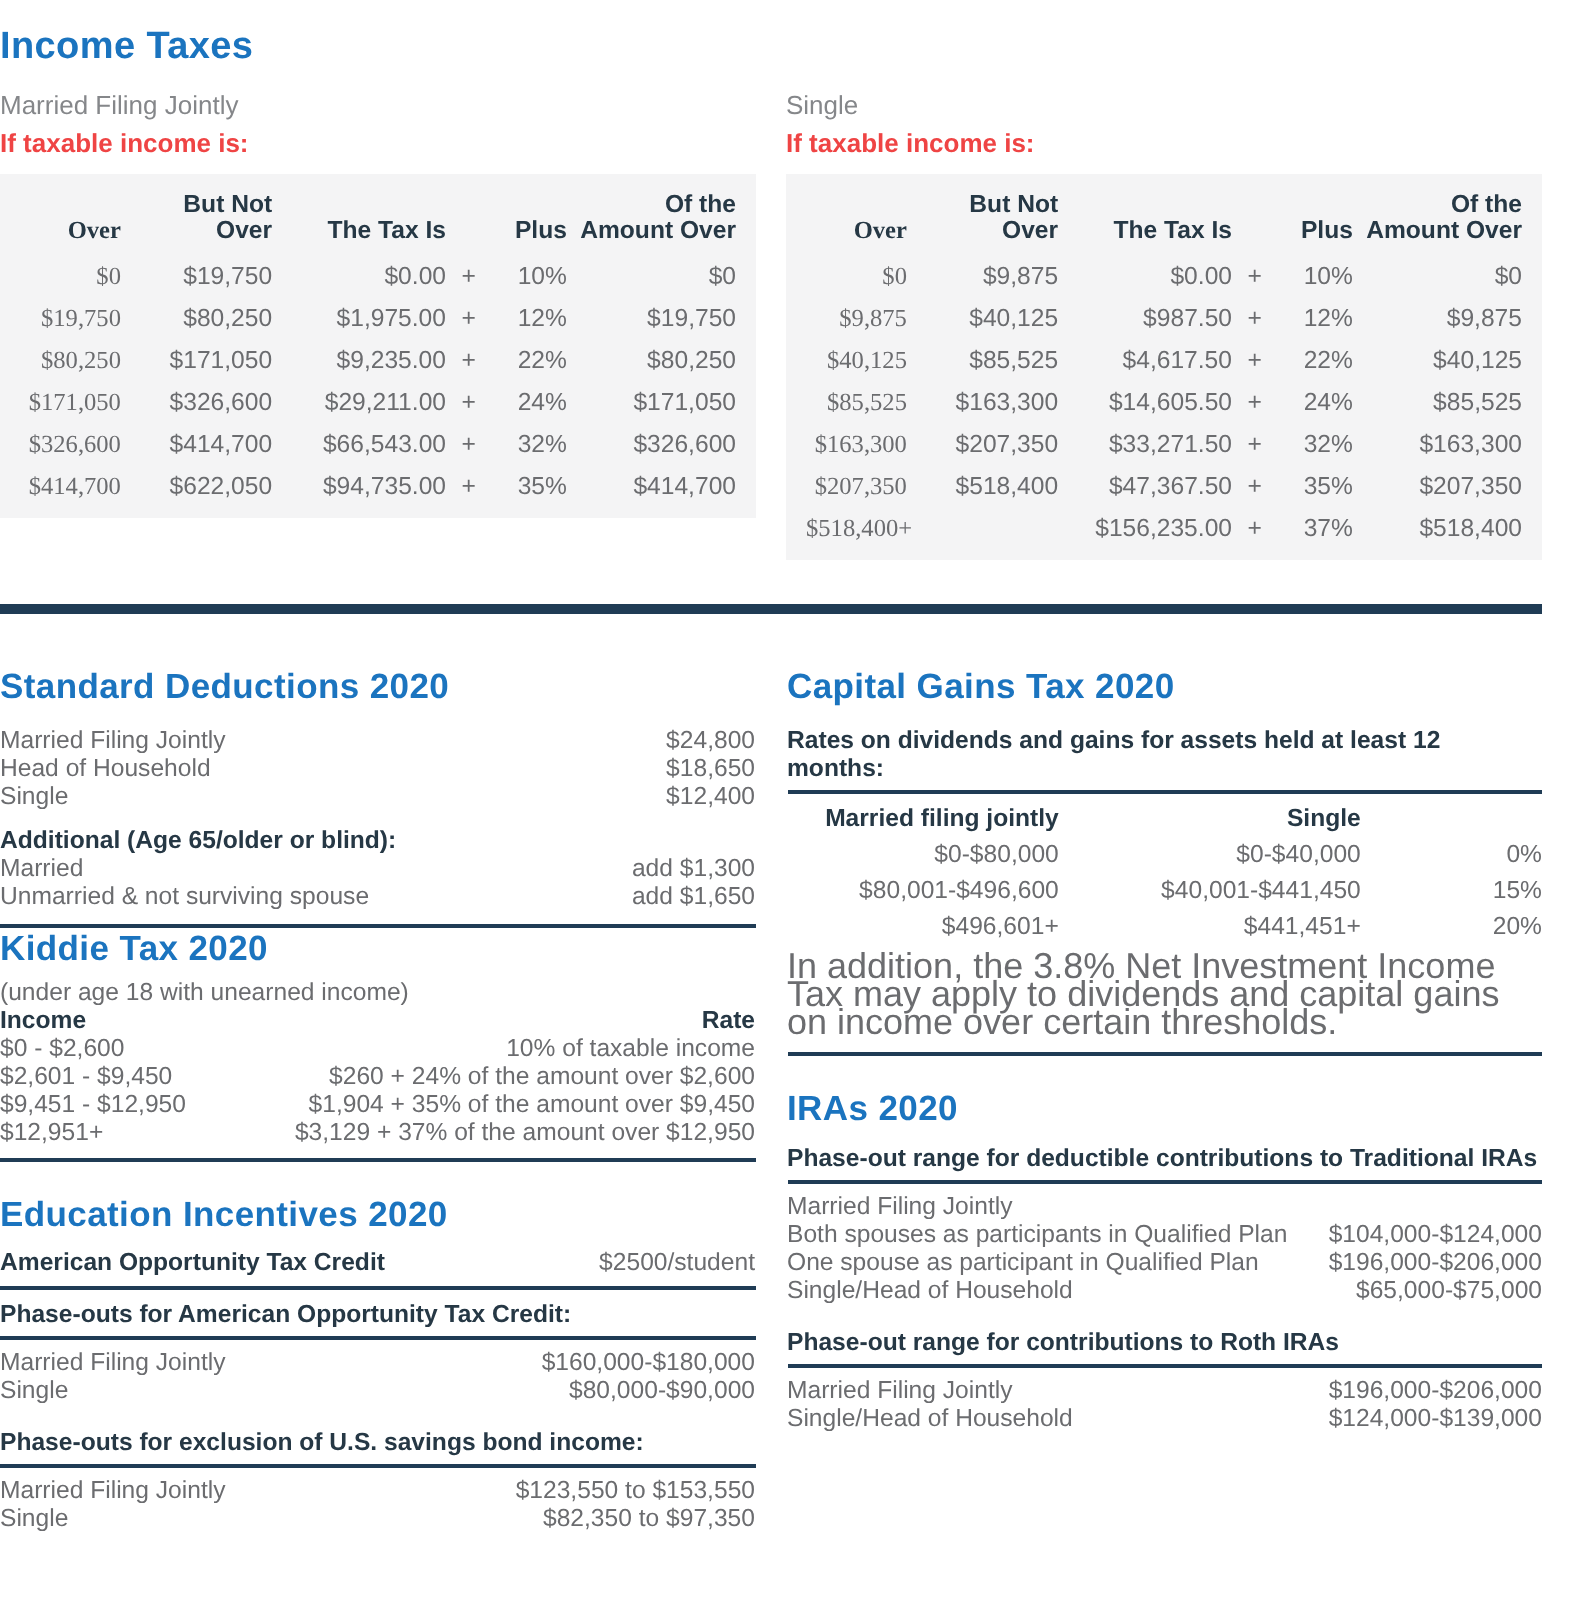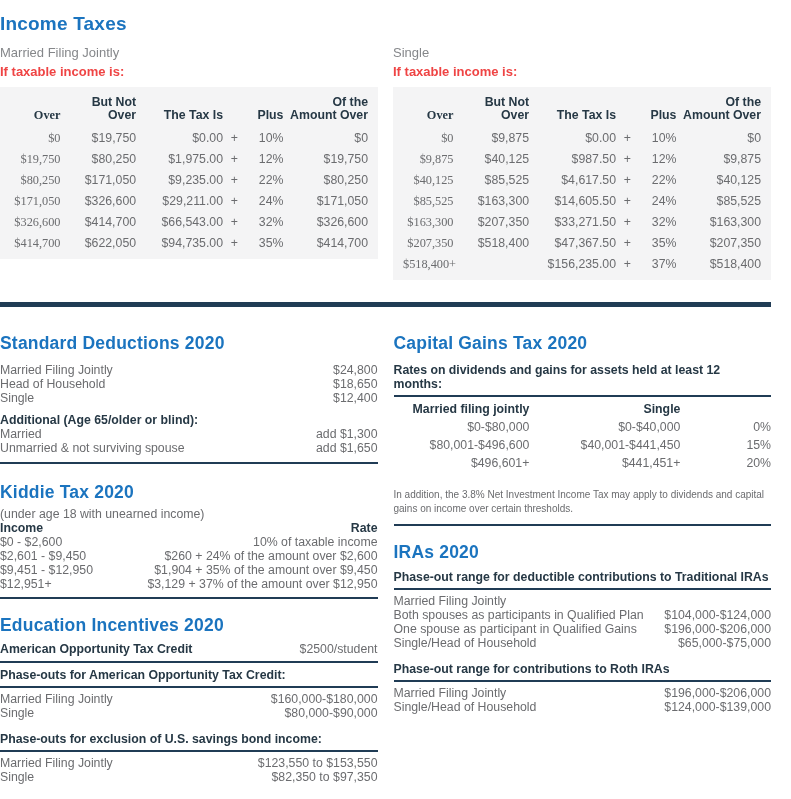--- a/index.html
+++ b/index.html
@@ -28,39 +28,39 @@
   .bracket td.plus, .bracket th.plus { text-align: center; }
   .bracket tbody tr:first-child td { padding-top: 5px; }
   .bracket tbody tr:last-child td { padding-bottom: 9px; }
 
   .divider { height: 5px; background: #203c55; margin-top: 22px; }
 
   .bottom { display: flex; gap: 16px; }
   .bottom > .bcol { flex: 1; min-width: 0; }
 
   .h2-first { margin-top: 26px; margin-bottom: 10px; }
-  .h2-mid   { margin-top: 18px; margin-bottom: 5px; }
+  .h2-mid   { margin-bottom: 5px; }
   .h2-edu   { margin-top: 16px; margin-bottom: 7px; }
   .h2-ira   { margin-top: 16px; margin-bottom: 8px; }
 
   .kv { display: flex; justify-content: space-between; align-items: baseline;
         color: #6b6c6f; font-size: 12.3px; line-height: 14px; }
   .kv .v { text-align: right; white-space: nowrap; padding-left: 8px; }
   .kv.bold, .kv.bold .v { color: #263845; font-weight: 700; }
   .kv .k.bold { color: #263845; font-weight: 700; }
   .subhead { color: #263845; font-weight: 700; font-size: 12.3px; line-height: 14px; }
   .rule { border-top: 2px solid #203c55; height: 0; }
 
   .mt4 { margin-top: 4px; } .mt5 { margin-top: 5px; } .mt6 { margin-top: 6px; }
   .mt7 { margin-top: 7px; } .mt8 { margin-top: 8px; } .mt12 { margin-top: 12px; }
 
   table.cg { width: 100%; border-collapse: collapse; table-layout: fixed; font-size: 12.3px; margin-top: 3px; }
   .cg th { color: #263845; font-weight: 700; text-align: right; padding: 2px 0; line-height: 14px; }
   .cg td { color: #6b6c6f; text-align: right; padding: 2px 0; line-height: 14px; }
-  .note { color: #6b6c6f; font-size: 10px; line-height: 14px; margin-top: 16px; }
+  .note { color: #6b6c6f; font-size: 18px; line-height: 14px; margin-top: 4px; }
 </style>
 </head>
 <body>
 
 <div class="page">
 
   <h1>Income Taxes</h1>
 
   <div class="two-col">
 
@@ -360,21 +360,21 @@
         <div class="rule mt4"></div>
         <div class="kv mt4">
           <span class="k">Married Filing Jointly</span>
           <span class="v"></span>
         </div>
         <div class="kv">
           <span class="k">Both spouses as participants in Qualified Plan</span>
           <span class="v">$104,000-$124,000</span>
         </div>
         <div class="kv">
-          <span class="k">One spouse as participant in Qualified Gains</span>
+          <span class="k">One spouse as participant in Qualified Plan</span>
           <span class="v">$196,000-$206,000</span>
         </div>
         <div class="kv">
           <span class="k">Single/Head of Household</span>
           <span class="v">$65,000-$75,000</span>
         </div>
         <div class="subhead mt12">Phase-out range for contributions to Roth IRAs</div>
         <div class="rule mt4"></div>
         <div class="kv mt4">
           <span class="k">Married Filing Jointly</span>

